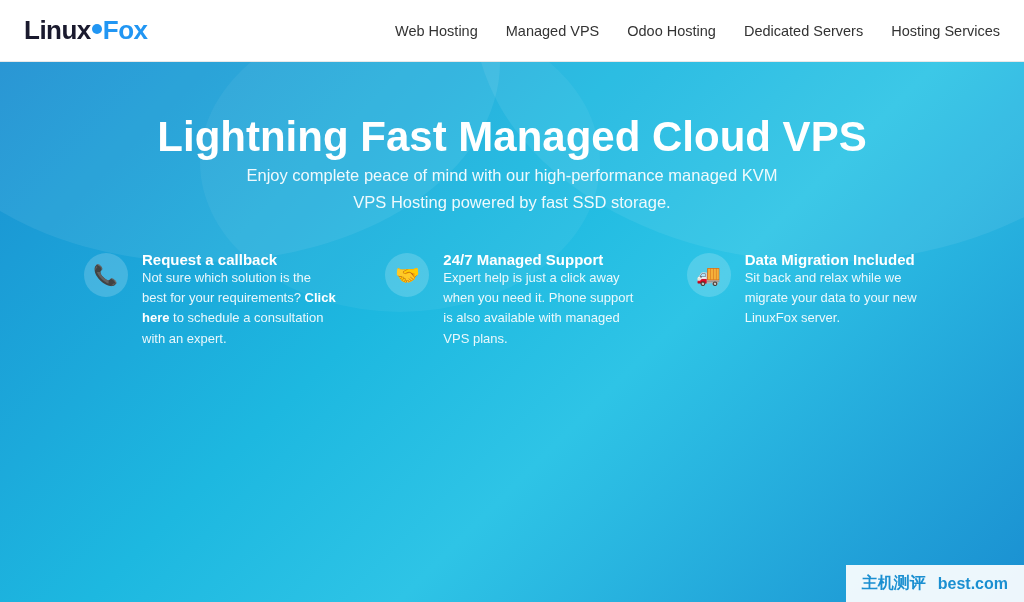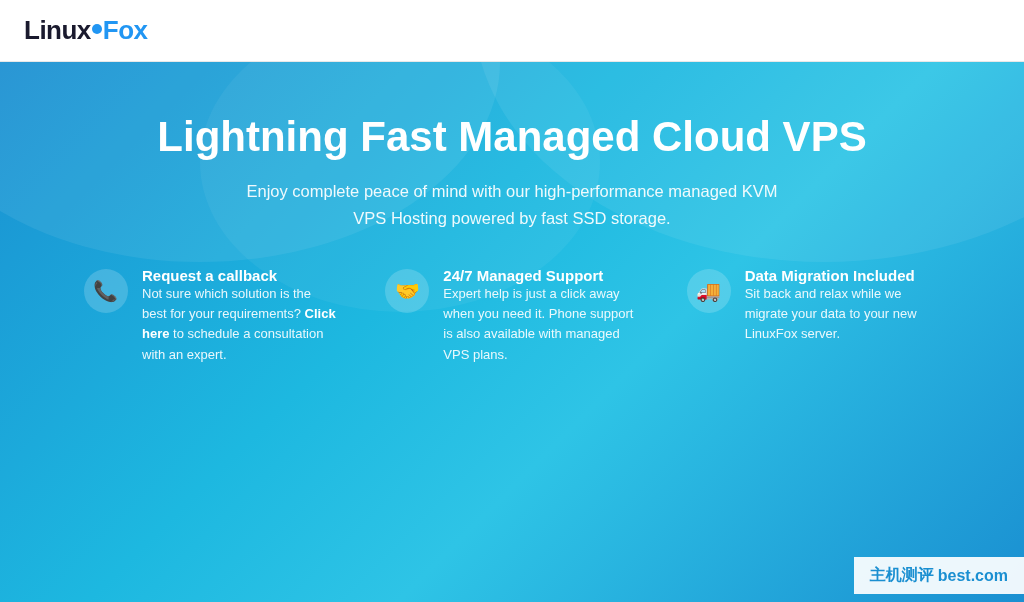--- a/index.html
+++ b/index.html
@@ -91,21 +91,21 @@
       font-size: 42px;
       font-weight: 700;
       color: #fff;
       line-height: 1.2;
     }
     .hero-subtitle {
       font-size: 16.5px;
       color: rgba(255,255,255,0.92);
       line-height: 1.6;
       max-width: 560px;
-      margin: 16px auto 36px;
+      margin: 0 auto 36px;
     }
 
     
     .features {
       display: flex;
       justify-content: center;
       gap: 0;
       width: 100%;
       padding: 0 60px;
       position: relative;
@@ -165,44 +165,51 @@
       font-size: 22px;
       font-weight: 700;
       color: #1a8fd1;
       cursor: pointer;
       letter-spacing: 0.3px;
     }
 
     
     .watermark-bottom-right {
       position: absolute;
-      bottom: 8px;
+      bottom: 0;
       right: 0;
       background: rgba(255,255,255,0.92);
       padding: 8px 16px;
       display: flex;
-      gap: 4px;
+      gap: 12px;
       align-items: center;
       z-index: 10;
     }
     .watermark-bottom-right span {
       font-size: 16px;
       font-weight: 700;
       color: #1a8fd1;
     }
   </style>
 </head>
 <body>
 
 <header class="header">
   <div class="logo">
     <span>Linux</span>
       <span class="logo-dot"></span>
       <span class="fox">Fox</span>
   </div>
+  <nav>
+    <a href="#">Web Hosting</a>
+    <a href="#">Managed VPS</a>
+    <a href="#">Odoo Hosting</a>
+    <a href="#">Dedicated Servers</a>
+    <a href="#">Hosting Services</a>
+  </nav>
 </header>
 
 <section class="hero">
 
   <div class="wave-top">
     <div class="wave-shape wave1"></div>
     <div class="wave-shape wave2"></div>
     <div class="wave-shape wave3"></div>
   </div>
 

